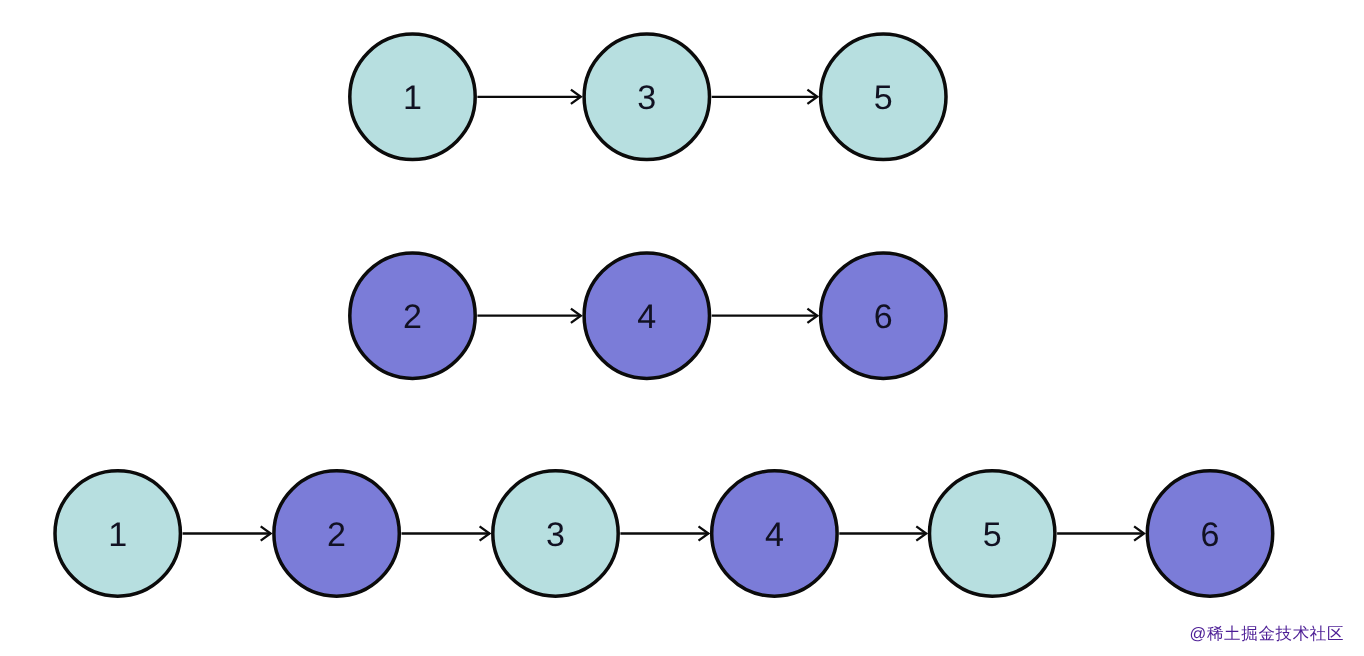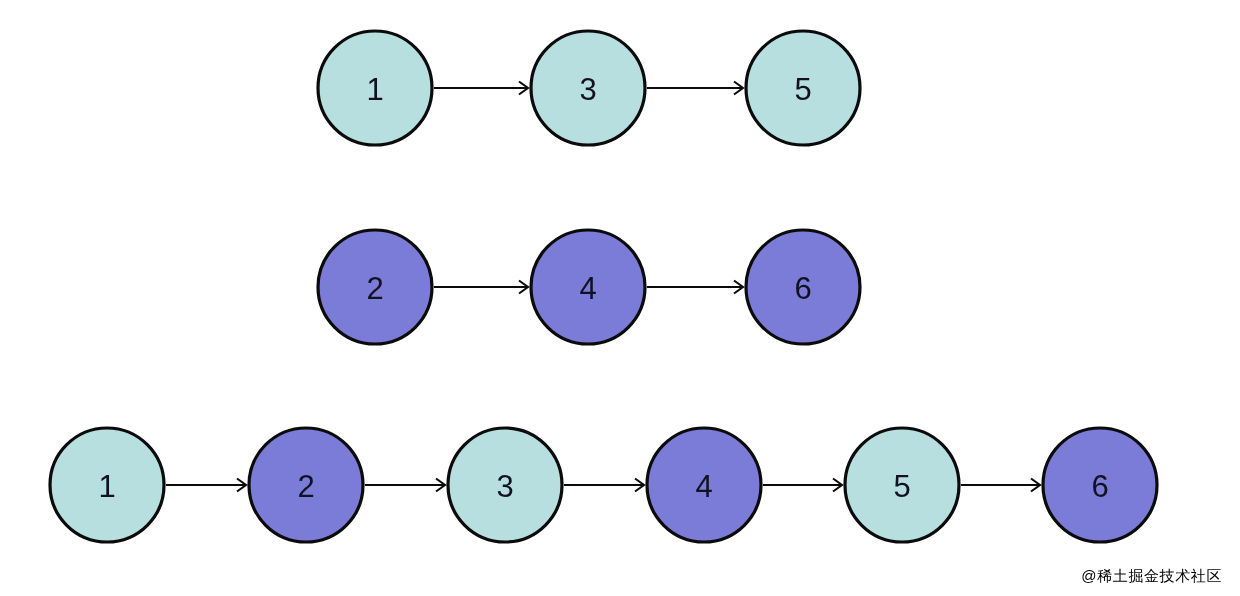--- a/index.html
+++ b/index.html
@@ -49,21 +49,21 @@
     stroke-linecap: butt;
     stroke-linejoin: miter;
   }
   #watermark {
     position: absolute;
     right: 18px;
     bottom: 10px;
     font-family: "Liberation Sans", "DejaVu Sans", sans-serif;
     font-size: 15px;
     letter-spacing: 0.6px;
-    color: #000000;
+    color: #4c1d95;
     user-select: none;
     white-space: nowrap;
   }
 </style>
 </head>
 <body>
 
 <div id="canvas">
 
   <svg id="diagram-svg" viewBox="0 0 1240 596" xmlns="http://www.w3.org/2000/svg">

